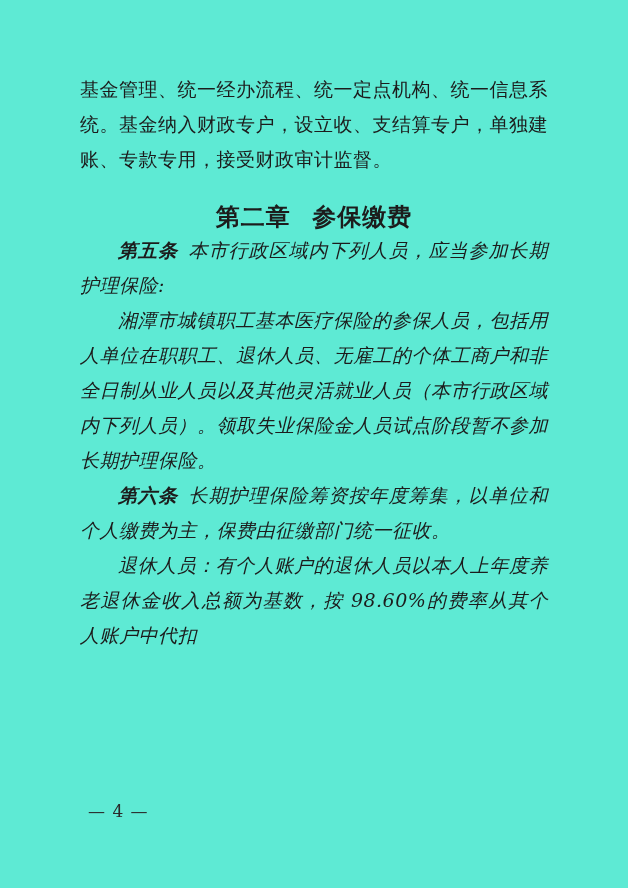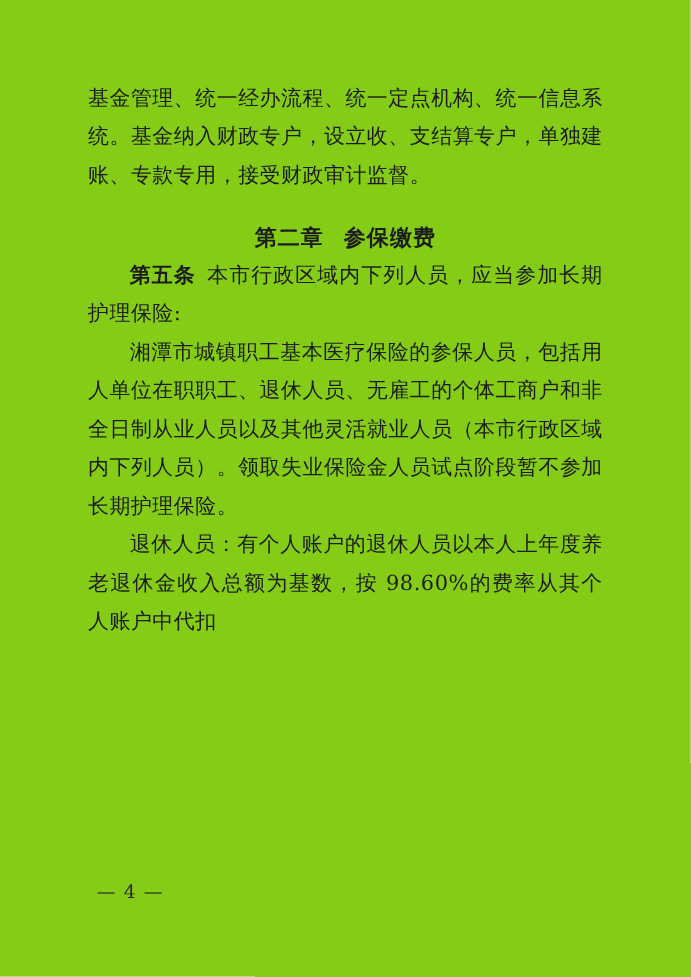--- a/index.html
+++ b/index.html
@@ -4,21 +4,21 @@
 <style>
   html, body {
     margin: 0;
     padding: 0;
     background: #ffffff;
   }
   .page {
     position: relative;
     width: 628px;
     height: 888px;
-    background: #84cc16;
+    background: #5eead4;
     overflow: hidden;
     color: #1c1c1c;
     font-family: "DejaVu Serif", "Liberation Serif", serif;
   }
   .content {
     position: absolute;
     left: 80px;
     top: 72px;
     width: 468px;
   }
@@ -26,24 +26,25 @@
     margin: 0;
     font-size: 19px;
     line-height: 35px;
     text-align: justify;
     text-justify: inter-ideograph;
     letter-spacing: 0.5px;
     word-break: break-all;
   }
   .para.indent {
     text-indent: 2em;
+    font-style: italic;
   }
   .chapter {
     margin: 23px 0 0 0;
-    font-size: 20px;
+    font-size: 24px;
     line-height: 33px;
     font-weight: bold;
     text-align: center;
     letter-spacing: 1px;
   }
   .chapter .chapter-number {
     margin-right: 0.9em;
   }
   .lead {
     font-weight: bold;
@@ -70,20 +71,23 @@
     <h2 class="chapter">
       <span class="chapter-number">第二章</span><span class="chapter-title">参保缴费</span>
     </h2>
 
     <p class="para indent">
       <span class="lead">第五条</span><span>本市行政区域内下列人员，应当参加长期护理保险:</span>
     </p>
 
     <p class="para indent">湘潭市城镇职工基本医疗保险的参保人员，包括用人单位在职职工、退休人员、无雇工的个体工商户和非全日制从业人员以及其他灵活就业人员（本市行政区域内下列人员）。领取失业保险金人员试点阶段暂不参加长期护理保险。</p>
 
+    <p class="para indent">
+      <span class="lead">第六条</span><span>长期护理保险筹资按年度筹集，以单位和个人缴费为主，保费由征缴部门统一征收。</span>
+    </p>
 
 
     <p class="para indent">退休人员：有个人账户的退休人员以本人上年度养老退休金收入总额为基数，按 98.60%的费率从其个人账户中代扣</p>
 
   </div>
 
   <div class="page-number">— 4 —</div>
 </div>
 
 </body></html>

